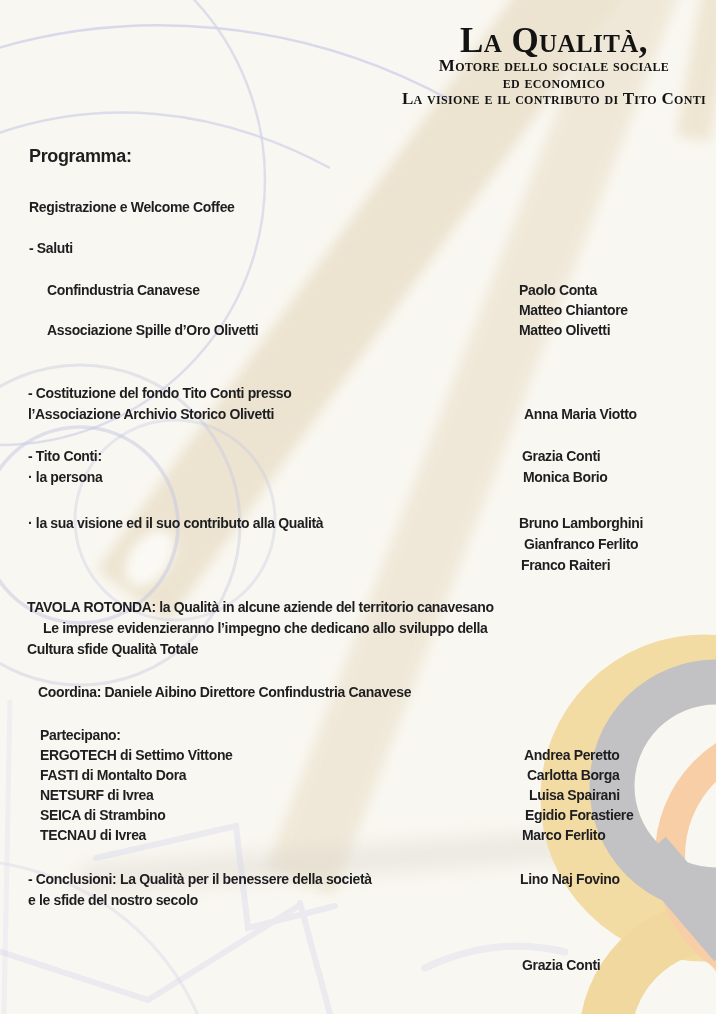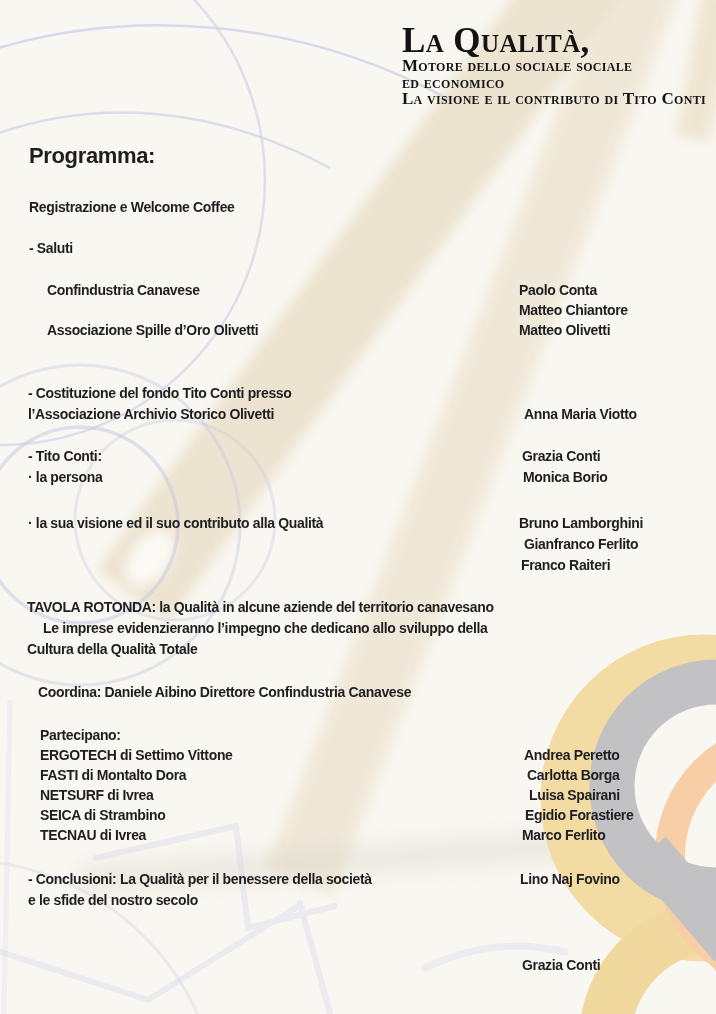--- a/index.html
+++ b/index.html
@@ -9,23 +9,23 @@
     background:#f9f7f1;
     font-family:"Liberation Sans",sans-serif;
     color:#1e1e20;
   }
   .bg{position:absolute;top:0;left:0;z-index:0;}
   .t{
     position:absolute;z-index:2;white-space:nowrap;
     font-size:14px;font-weight:700;line-height:20px;letter-spacing:-0.35px;
     color:#1e1e20;
   }
-  .heading{font-size:22px;}
+  .heading{font-size:18px;}
   .title-block{
-    position:absolute;z-index:2;top:24px;right:10px;text-align:left;
+    position:absolute;z-index:2;top:24px;right:10px;text-align:center;
     font-family:"Liberation Serif",serif;font-weight:700;color:#131313;
     font-variant:small-caps;
   }
   .title-l1{font-size:35px;line-height:34px;letter-spacing:0.4px;}
   .title-sub{font-size:17px;line-height:16.5px;letter-spacing:0.3px;}
 </style>
 </head>
 <body>
 
 <div class="page">
@@ -115,21 +115,21 @@
   <div class="t" style="top:467px;left:28px">· la persona</div>
   <div class="t" style="top:467px;left:523px">Monica Borio</div>
 
   <div class="t" style="top:513px;left:28px">· la sua visione ed il suo contributo alla Qualità</div>
   <div class="t" style="top:513px;left:519px">Bruno Lamborghini</div>
   <div class="t" style="top:534px;left:524px">Gianfranco Ferlito</div>
   <div class="t" style="top:555px;left:521px">Franco Raiteri</div>
 
   <div class="t" style="top:597px;left:27px">TAVOLA ROTONDA: la Qualità in alcune aziende del territorio canavesano</div>
   <div class="t" style="top:618px;left:43px">Le imprese evidenzieranno l’impegno che dedicano allo sviluppo della</div>
-  <div class="t" style="top:639px;left:27px">Cultura della Qualità Totale</div>
+  <div class="t" style="top:639px;left:27px">Cultura sfide Qualità Totale</div>
 
   <div class="t" style="top:682px;left:38px">Coordina: Daniele Aibino Direttore Confindustria Canavese</div>
 
   <div class="t" style="top:725px;left:40px">Partecipano:</div>
   <div class="t" style="top:745px;left:40px">ERGOTECH di Settimo Vittone</div>
   <div class="t" style="top:745px;left:524px">Andrea Peretto</div>
   <div class="t" style="top:765px;left:40px">FASTI di Montalto Dora</div>
   <div class="t" style="top:765px;left:527px">Carlotta Borga</div>
   <div class="t" style="top:785px;left:40px">NETSURF di Ivrea</div>
   <div class="t" style="top:785px;left:529px">Luisa Spairani</div>

